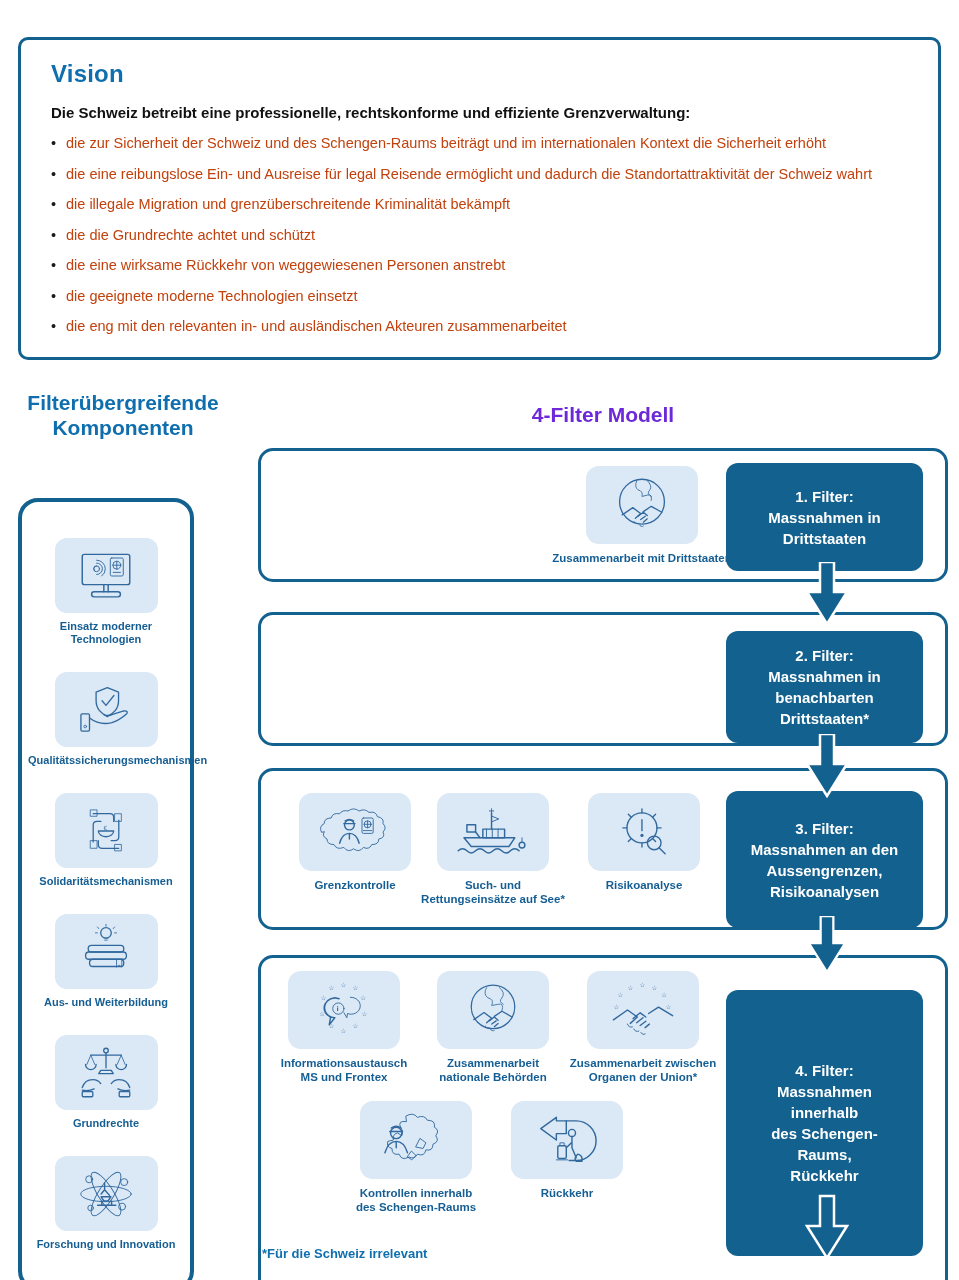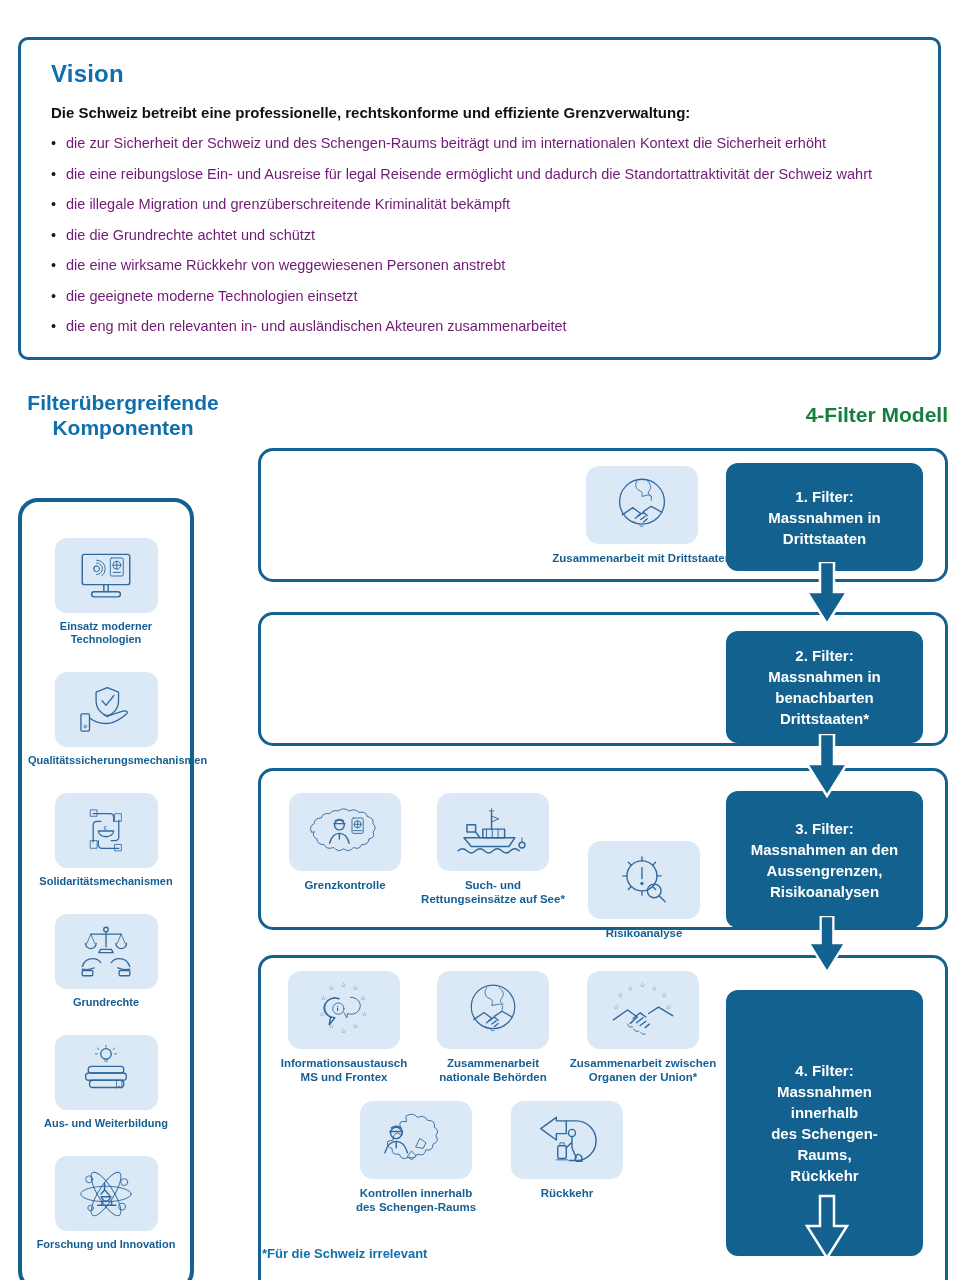--- a/index.html
+++ b/index.html
@@ -11,34 +11,34 @@
   .vision-box{
     position:absolute; left:18px; top:37px; width:923px; height:323px;
     border:3.5px solid #12618F; border-radius:10px; background:#fff;
     padding:20px 38px 10px 30px;
   }
   .vision-title{ color:#0F6FAE; font-size:24px; font-weight:bold; letter-spacing:.2px; }
   .vision-intro{ margin-top:16px; color:#111; font-size:15px; font-weight:bold; }
   .vision-list{ list-style:none; margin-top:14px; }
   .vision-list li{
     position:relative; padding-left:15px; margin-bottom:13.5px;
-    color:#701a75; font-size:14.5px; line-height:17px;
+    color:#c2410c; font-size:14.5px; line-height:17px;
   }
   .vision-list li::before{
     content:"•"; position:absolute; left:0; top:0; color:#1a1a1a; font-size:14.5px;
   }
 
   
   .left-head{
     position:absolute; left:10px; top:390px; width:226px; text-align:center;
     color:#0F6FAE; font-size:21px; font-weight:bold; line-height:25px;
   }
   .right-head{
-    position:absolute; left:258px; top:403px; width:690px; text-align:right;
-    color:#15803d; font-size:21px; font-weight:bold;
+    position:absolute; left:258px; top:403px; width:690px; text-align:center;
+    color:#6d28d9; font-size:21px; font-weight:bold;
   }
 
   
   .left-box{
     position:absolute; left:18px; top:450px; width:176px; height:793px;
     border:4px solid #12618F; border-radius:20px; background:#fff;
     display:flex; flex-direction:column; justify-content:space-evenly;
     padding:10px 6px;
     margin-top:48px;
   }
@@ -75,23 +75,23 @@
   .icon-block{ position:absolute; text-align:center; }
   .rtile{
     width:112px; height:78px; background:#DBE8F5; border-radius:13px;
     display:flex; align-items:center; justify-content:center; margin:0 auto 7px auto;
   }
   .rlabel{ color:#155E94; font-size:11.5px; font-weight:bold; line-height:14px; }
 
   
   .ib-r1{ left:271px; top:15px; width:220px; }
   
-  .ib-r3a{ left:9px;   top:22px; width:150px; }
+  .ib-r3a{ left:19px;   top:22px; width:150px; }
   .ib-r3b{ left:157px; top:22px; width:150px; }
-  .ib-r3c{ left:308px; top:22px; width:150px;margin-top:48px; }
+  .ib-r3c{ left:308px; top:22px; width:150px; }
   
   .ib-r4a{ left:3px;   top:13px; width:160px; }
   .ib-r4b{ left:152px; top:13px; width:160px; }
   .ib-r4c{ left:302px; top:13px; width:160px; }
   
   .ib-r4d{ left:75px;  top:143px; width:160px; }
   .ib-r4e{ left:226px; top:143px; width:160px; }
 
   
   .arrow{ position:absolute; left:547px; width:44px; z-index:5; }
@@ -179,51 +179,51 @@
           <path class="li-thin" d="M26 10 h10 v10 h-10 z M64 16 h10 v12 h-10 z M64 64 h10 v10 h-10 z M26 58 h10 v12 h-10 z"></path>
           <path class="li" d="M38 43 a12 9 0 0 0 24 0 z"></path>
           <text class="star-t" x="46" y="42" font-size="11">€</text>
         </svg>
       </div>
       <div class="comp-label">Solidaritätsmechanismen</div>
     </div>
 
     <div class="comp-item">
       <div class="tile">
+        <svg width="66" height="58" viewBox="0 0 100 88">
+          <circle class="li" cx="50" cy="15" r="8"></circle>
+          <path class="li-thin" d="M47 23 h6 M48 26 h4"></path>
+          <path class="li-thin" d="M50 2 v3 M37 6 l2 2.5 M63 6 l-2 2.5 M34 15 h3 M63 15 h3"></path>
+          <path class="li" d="M28 34 h44 q5 0 5 5 t-5 5 h-44 q-5 0 -5 -5 t5 -5 z"></path>
+          <path class="li" d="M24 44 h52 q5 0 5 5.5 t-5 5.5 h-52 q-5 0 -5 -5.5 t5 -5.5 z"></path>
+          <path class="li" d="M30 55 h42 q5 0 5 5.5 t-5 5.5 h-42 q-5 0 -5 -5.5 t5 -5.5 z"></path>
+          <path class="li-thin" d="M66 55 v12 l4 -3 l4 3 v-12"></path>
+        </svg>
+      </div>
+      <div class="comp-label">Aus- und Weiterbildung</div>
+    </div>
+
+    <div class="comp-item">
+      <div class="tile">
         <svg width="66" height="56" viewBox="0 0 100 84">
           <circle class="li" cx="50" cy="8" r="3.5"></circle>
           <line class="li" x1="50" y1="11.5" x2="50" y2="34"></line>
           <line class="li" x1="27" y1="15" x2="73" y2="15"></line>
           <path class="li-thin" d="M27 15 l-6 14 m6 -14 l6 14"></path>
           <path class="li" d="M19 29 a8 8 0 0 0 16 0"></path>
           <path class="li-thin" d="M73 15 l-6 14 m6 -14 l6 14"></path>
           <path class="li" d="M65 29 a8 8 0 0 0 16 0"></path>
           <path class="li" d="M42 38 h16 l3 5 h-22 z"></path>
           <path class="li" d="M14 64 q4 -12 16 -12 q8 0 12 6 m-28 10 q10 2 18 -2"></path>
           <path class="li" d="M86 64 q-4 -12 -16 -12 q-8 0 -12 6 m28 10 q-10 2 -18 -2"></path>
           <rect class="li" x="14" y="70" width="16" height="8" rx="1.5"></rect>
           <rect class="li" x="70" y="70" width="16" height="8" rx="1.5"></rect>
         </svg>
       </div>
       <div class="comp-label">Grundrechte</div>
-    </div>
-
-    <div class="comp-item">
-      <div class="tile">
-        <svg width="66" height="58" viewBox="0 0 100 88">
-          <circle class="li" cx="50" cy="15" r="8"></circle>
-          <path class="li-thin" d="M47 23 h6 M48 26 h4"></path>
-          <path class="li-thin" d="M50 2 v3 M37 6 l2 2.5 M63 6 l-2 2.5 M34 15 h3 M63 15 h3"></path>
-          <path class="li" d="M28 34 h44 q5 0 5 5 t-5 5 h-44 q-5 0 -5 -5 t5 -5 z"></path>
-          <path class="li" d="M24 44 h52 q5 0 5 5.5 t-5 5.5 h-52 q-5 0 -5 -5.5 t5 -5.5 z"></path>
-          <path class="li" d="M30 55 h42 q5 0 5 5.5 t-5 5.5 h-42 q-5 0 -5 -5.5 t5 -5.5 z"></path>
-          <path class="li-thin" d="M66 55 v12 l4 -3 l4 3 v-12"></path>
-        </svg>
-      </div>
-      <div class="comp-label">Aus- und Weiterbildung</div>
     </div>
 
     <div class="comp-item">
       <div class="tile">
         <svg width="70" height="56" viewBox="0 0 100 80">
           <ellipse class="li-thin" cx="50" cy="40" rx="36" ry="11"></ellipse>
           <ellipse class="li-thin" cx="50" cy="40" rx="36" ry="11" transform="rotate(58 50 40)"></ellipse>
           <ellipse class="li-thin" cx="50" cy="40" rx="36" ry="11" transform="rotate(-58 50 40)"></ellipse>
           <circle class="li-thin" cx="26" cy="19" r="5"></circle>
           <circle class="li-thin" cx="76" cy="23" r="5"></circle>

